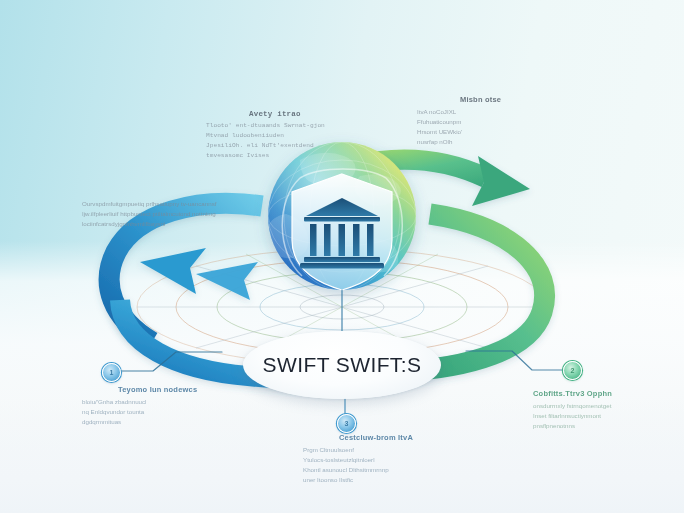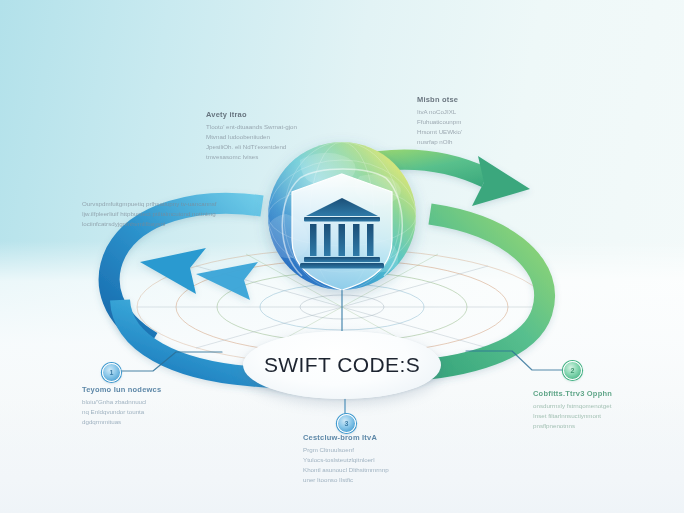--- a/index.html
+++ b/index.html
@@ -53,28 +53,28 @@
   .tblock .tb {
     font-size: 6.2px;
     line-height: 1.62;
     font-weight: normal;
   }
   .tblock .tb div { white-space: nowrap; }
 
   .blur-s { filter: blur(0.55px); opacity: 0.82; }
   .blur-m { filter: blur(0.75px); opacity: 0.7; }
 
-  .t-dark .th { color: #4f5a66; }
+  .t-dark .th { color: #4f5a66; margin-left: 43px; }
   .t-dark .tb { color: #7d8894; }
-  .t-blue .th { color: #3c6f96; }
+  .t-blue .th { color: #3c6f96; margin-left: 36px; }
   .t-blue .tb { color: #7b94a8; }
   .t-green .th { color: #3f9470; text-align: right; }
   .t-green .tb { color: #7fa895; }
 
-  .tb-topleft  { left: 206px; top: 110px; }
+  .tb-topleft  { left: 206px; top: 110px; font-family: Liberation Mono, monospace; }
   .tb-topright { left: 417px; top: 95px;  }
   .tb-right    { left: 569px; top: 178px; }
   .tb-left     { left: 82px;  top: 199px; text-align: left; }
   .tb-botleft  { left: 82px;  top: 385px; }
   .tb-botmid   { left: 303px; top: 433px; }
   .tb-botright { left: 533px; top: 389px; }
 
   
   #center-pill {
     position: absolute;
@@ -308,21 +308,21 @@
       <g fill="none" stroke-width="1.2" stroke-linecap="round" stroke-linejoin="round">
         <path d="M 119 371 L 153 371 L 176 352 L 222 352" stroke="#2b6e96" opacity="0.85"></path>
         <path d="M 563 370 L 532 370 L 512 351 L 466 351" stroke="#2b6e96" opacity="0.8"></path>
         <path d="M 345 398 L 345 414" stroke="#2f83b4" opacity="0.85"></path>
         <path d="M 342 290 L 342 332" stroke="#2f7ba8" opacity="0.8"></path>
       </g>
     </svg>
   </div>
 
   <div id="center-pill">
-    <span>SWIFT CODE:S</span>
+    <span>SWIFT SWIFT:S</span>
   </div>
 
   <div class="node node-blue nd-left">
     <span class="node-lbl">1</span>
   </div>
   <div class="node node-blue nd-mid">
     <span class="node-lbl">3</span>
   </div>
   <div class="node node-green nd-right">
     <span class="node-lbl">2</span>

